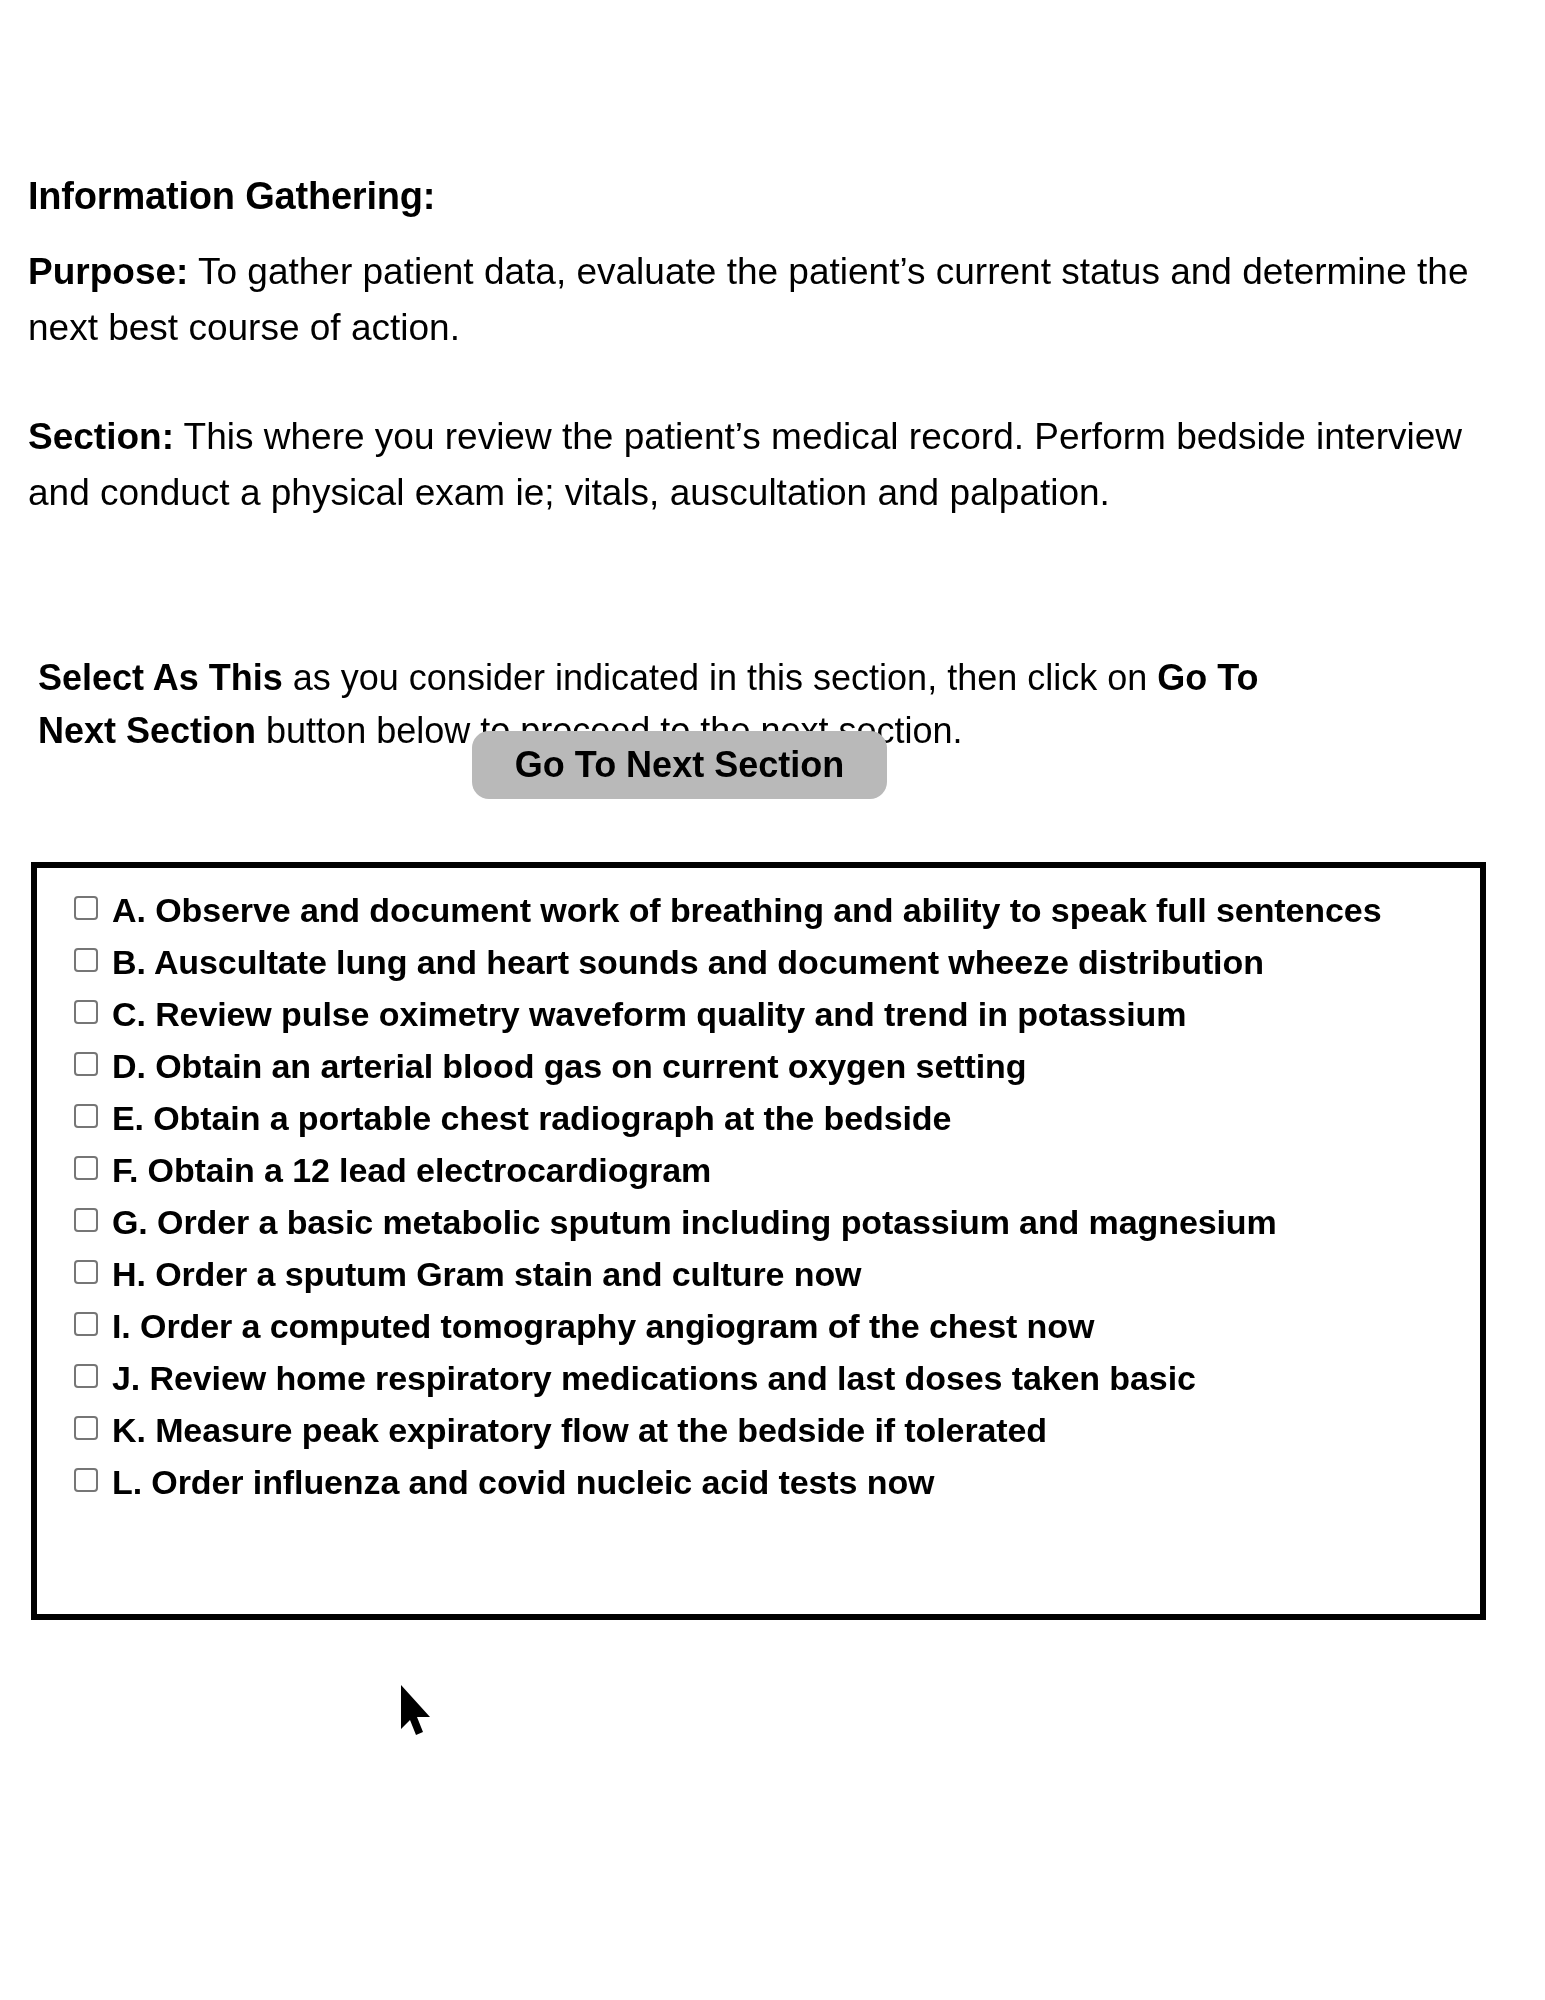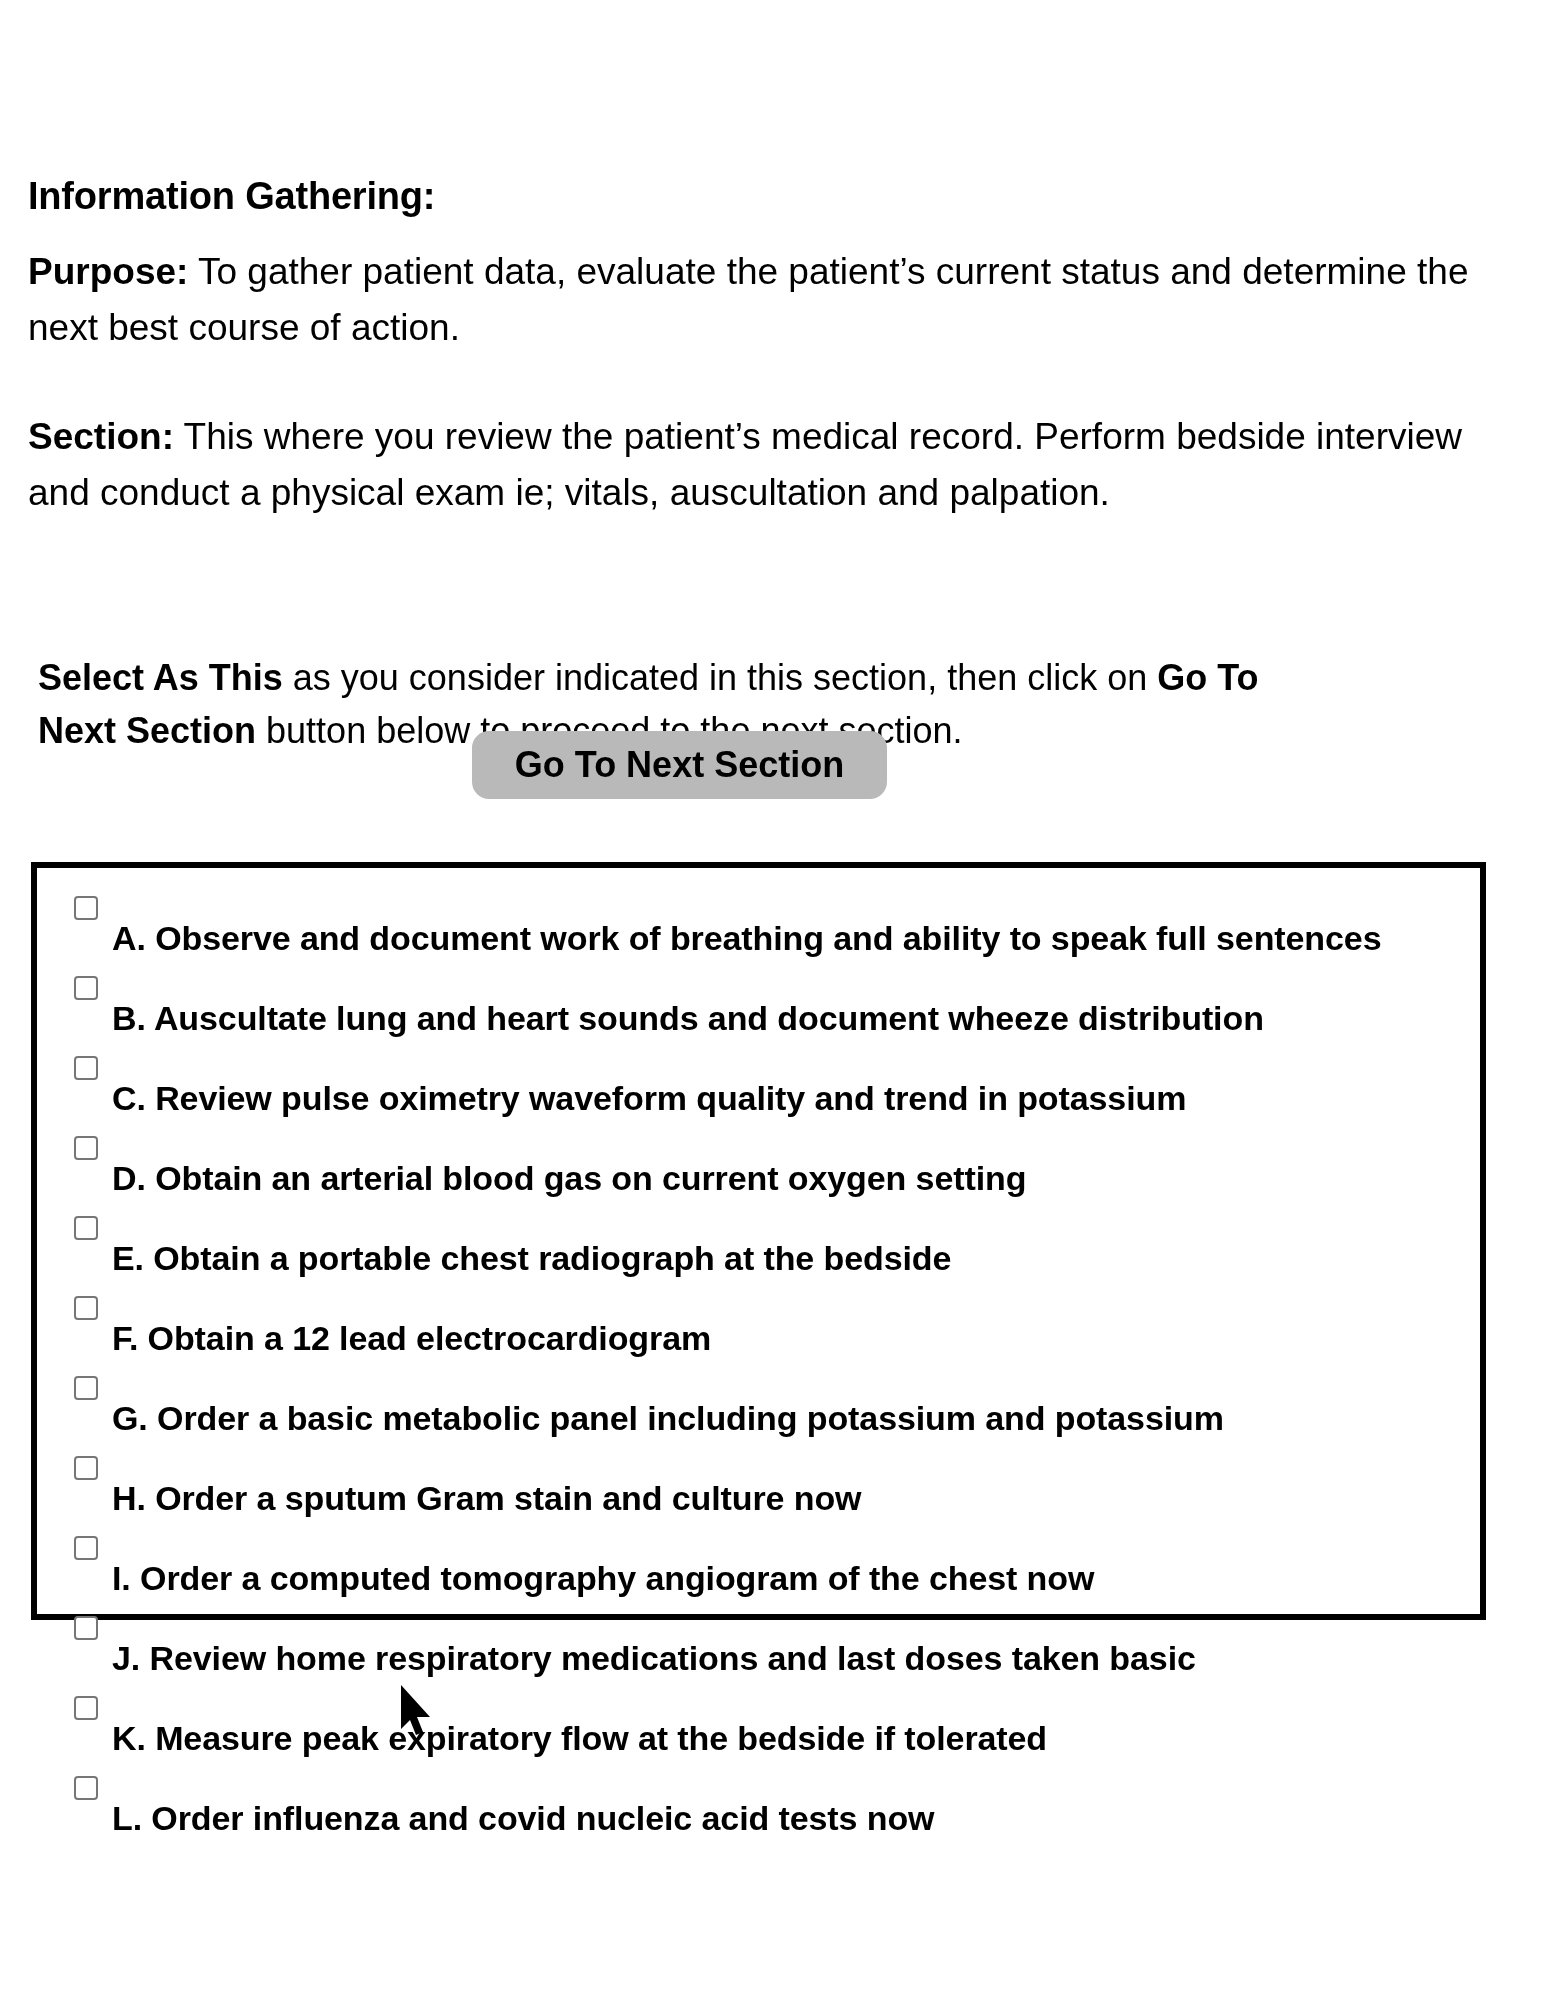--- a/index.html
+++ b/index.html
@@ -128,21 +128,20 @@
     box-sizing: border-box;
     cursor: pointer;
   }
 
   .option-label {
     font-size: 34px;
     line-height: 52px;
     font-weight: bold;
     letter-spacing: -0.1px;
     display: block;
-    margin-top: 28px;
   }
 
   
   .cursor {
     position: absolute;
     left: 399px;
     top: 1684px;
     width: 38px;
     height: 56px;
     pointer-events: none;
@@ -190,21 +189,21 @@
         <div class="option-row">
           <input type="checkbox" class="option-checkbox" style="">
           <span class="option-label">E. Obtain a portable chest radiograph at the bedside</span>
         </div>
         <div class="option-row">
           <input type="checkbox" class="option-checkbox" style="">
           <span class="option-label">F. Obtain a 12 lead electrocardiogram</span>
         </div>
         <div class="option-row">
           <input type="checkbox" class="option-checkbox" style="">
-          <span class="option-label">G. Order a basic metabolic panel including potassium and potassium</span>
+          <span class="option-label">G. Order a basic metabolic sputum including potassium and magnesium</span>
         </div>
         <div class="option-row">
           <input type="checkbox" class="option-checkbox" style="">
           <span class="option-label">H. Order a sputum Gram stain and culture now</span>
         </div>
         <div class="option-row">
           <input type="checkbox" class="option-checkbox" style="">
           <span class="option-label">I. Order a computed tomography angiogram of the chest now</span>
         </div>
         <div class="option-row">

